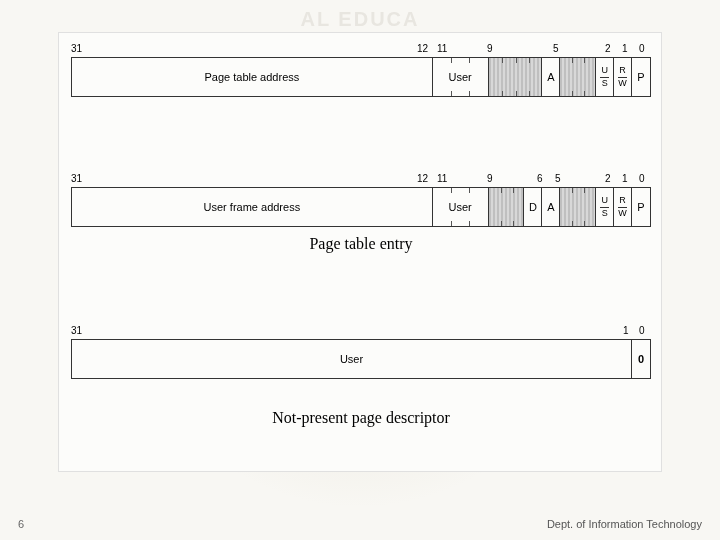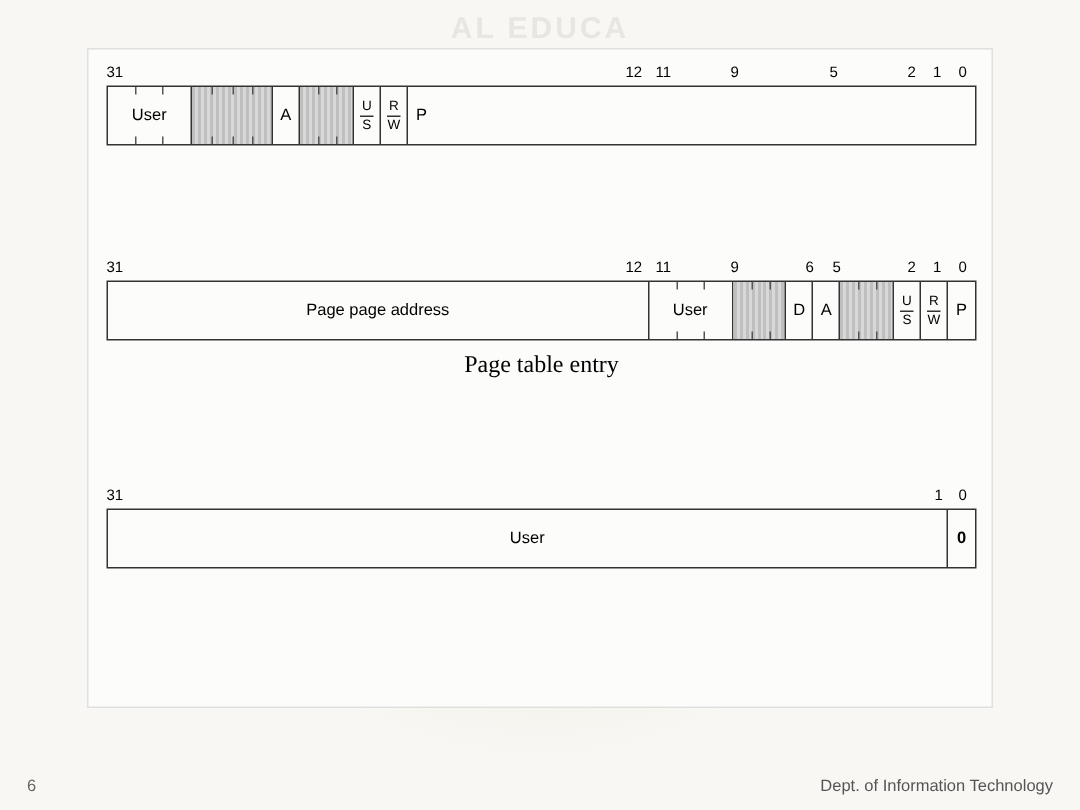--- a/index.html
+++ b/index.html
@@ -114,20 +114,21 @@
       <span class="bitlbl" style="left:0">31</span>
       <span class="bitlbl" style="left:346px">12</span>
       <span class="bitlbl" style="left:366px">11</span>
       <span class="bitlbl" style="left:416px">9</span>
       <span class="bitlbl" style="left:482px">5</span>
       <span class="bitlbl" style="left:534px">2</span>
       <span class="bitlbl" style="left:551px">1</span>
       <span class="bitlbl" style="left:568px">0</span>
     </div>
     <div class="fieldrow">
+      <div class="field" style="width:362px">Page table address</div>
       <div class="field" style="width:56px; position:relative">
         <div class="ticks">
             <span class="tick" style="left:18px"></span>
             <span class="tick" style="left:36px"></span>
           </div>
         <div class="ticks ticks-bot">
             <span class="tick" style="left:18px"></span>
             <span class="tick" style="left:36px"></span>
           </div>
         <span>User</span>
@@ -175,21 +176,21 @@
       <span class="bitlbl" style="left:346px">12</span>
       <span class="bitlbl" style="left:366px">11</span>
       <span class="bitlbl" style="left:416px">9</span>
       <span class="bitlbl" style="left:466px">6</span>
       <span class="bitlbl" style="left:484px">5</span>
       <span class="bitlbl" style="left:534px">2</span>
       <span class="bitlbl" style="left:551px">1</span>
       <span class="bitlbl" style="left:568px">0</span>
     </div>
     <div class="fieldrow">
-      <div class="field" style="width:362px">Page page address</div>
+      <div class="field" style="width:362px">User frame address</div>
       <div class="field" style="width:56px; position:relative">
         <div class="ticks">
             <span class="tick" style="left:18px"></span>
             <span class="tick" style="left:36px"></span>
           </div>
         <div class="ticks ticks-bot">
             <span class="tick" style="left:18px"></span>
             <span class="tick" style="left:36px"></span>
           </div>
         <span>User</span>
@@ -234,20 +235,21 @@
   <div class="block" style="left:12px; top:292px; width:580px;">
     <div class="bitrow">
       <span class="bitlbl" style="left:0">31</span>
       <span class="bitlbl" style="left:552px">1</span>
       <span class="bitlbl" style="left:568px">0</span>
     </div>
     <div class="fieldrow">
       <div class="field" style="width:562px">User</div>
       <div class="field" style="width:18px; font-weight:bold">0</div>
     </div>
+    <div class="caption" style="margin-top:30px">Not-present page descriptor</div>
   </div>
 
 </div>
 
 <div class="footer">
   <span class="mid">6</span>
   <span>Dept. of Information Technology</span>
 </div>
 
 </body></html>

